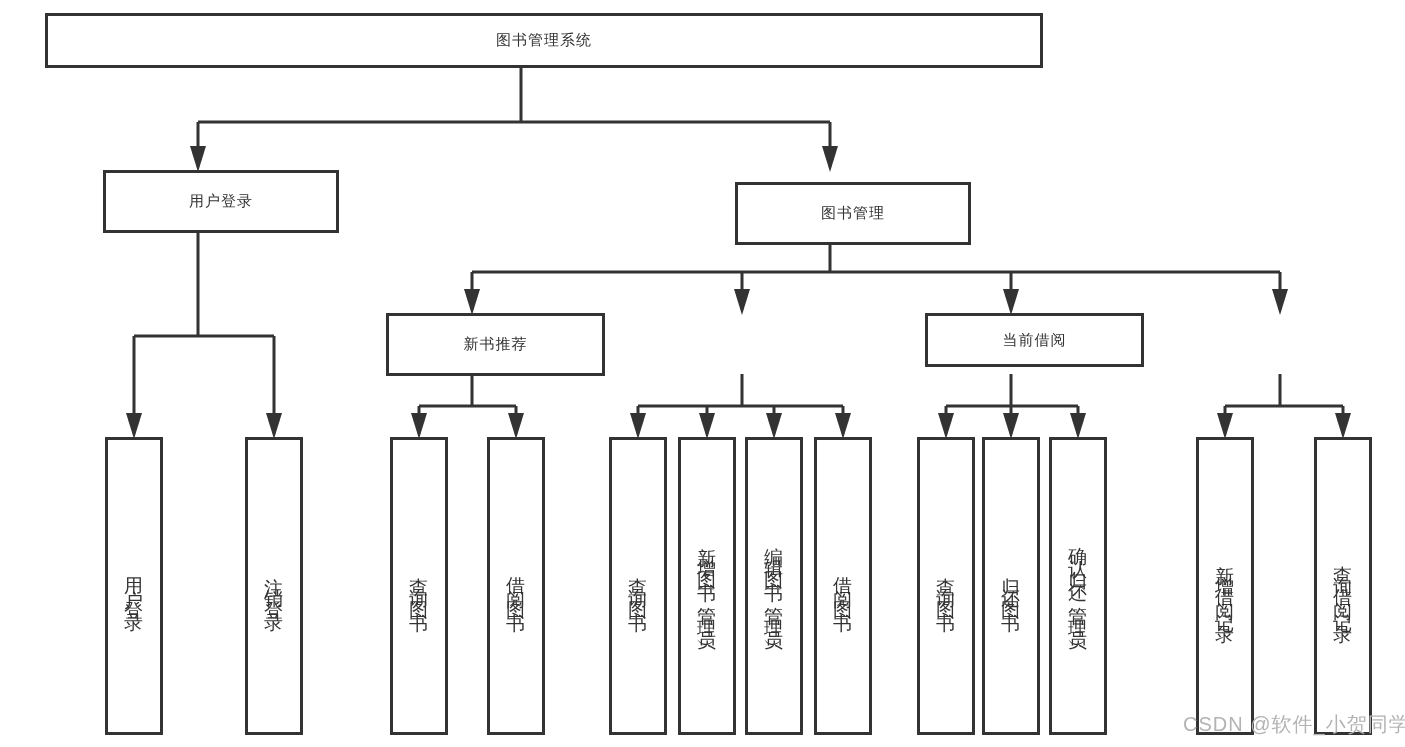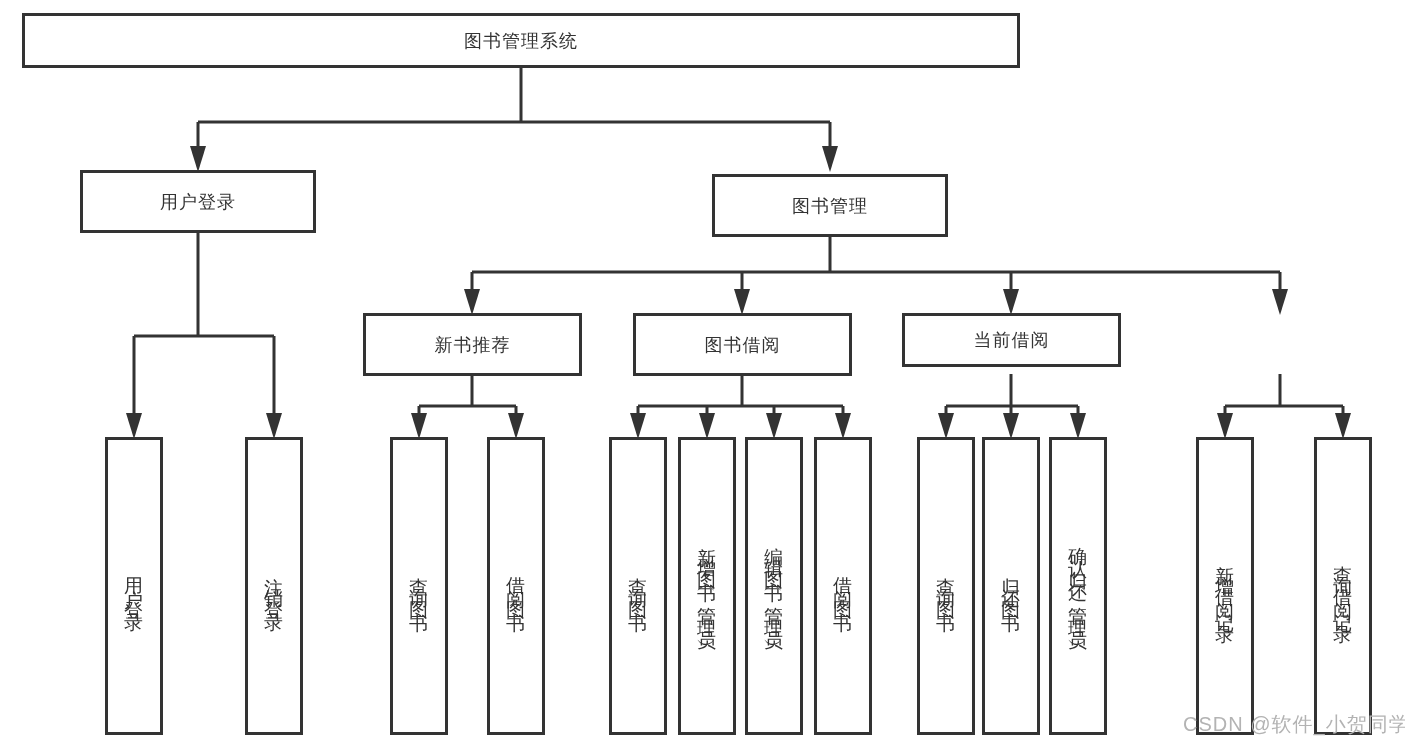--- a/index.html
+++ b/index.html
@@ -17,24 +17,25 @@
     color:var(--text);
     overflow:hidden;
   }
   #connectors{position:absolute;left:0;top:0;z-index:1;}
   .box{
     position:absolute;
     box-sizing:border-box;
     background:var(--box-bg);
     border:3px solid var(--line);
     display:flex;align-items:center;justify-content:center;
-    font-size:18px;
+    font-size:15px;
     letter-spacing:1px;
     z-index:2;
     white-space:nowrap;
+    margin-left:23px;
   }
   .vbox{
     position:absolute;
     box-sizing:border-box;
     background:var(--box-bg);
     border:3px solid var(--line);
     display:flex;align-items:center;justify-content:center;
     writing-mode:vertical-rl;
     text-orientation:mixed;
     font-size:19px;
@@ -92,24 +93,23 @@
       <polygon points="1003,413 1019,413 1011,439"></polygon>
       <polygon points="1070,413 1086,413 1078,439"></polygon>
       <polygon points="1217,413 1233,413 1225,439"></polygon>
       <polygon points="1335,413 1351,413 1343,439"></polygon>
     </g>
   </svg>
 
   <div class="box" style="left:22px;top:13px;width:998px;height:55px">图书管理系统</div>
 
   <div class="box" style="left:80px;top:170px;width:236px;height:63px">用户登录</div>
-  <div class="box" style="left:712px;top:174px;width:236px;height:63px">图书管理</div>
+  <div class="box" style="left:712px;top:182px;width:236px;height:63px">图书管理</div>
 
   <div class="box" style="left:363px;top:313px;width:219px;height:63px">新书推荐</div>
-  <div class="box" style="left:633px;top:313px;width:219px;height:63px">图书借阅</div>
   <div class="box" style="left:902px;top:313px;width:219px;height:54px">当前借阅</div>
 
   <div class="vbox" style="left:105px;top:437px;width:58px;height:298px">用户登录</div>
   <div class="vbox" style="left:245px;top:437px;width:58px;height:298px">注销登录</div>
 
   <div class="vbox" style="left:390px;top:437px;width:58px;height:298px">查询图书</div>
   <div class="vbox" style="left:487px;top:437px;width:58px;height:298px">借阅图书</div>
 
   <div class="vbox" style="left:609px;top:437px;width:58px;height:298px">查询图书</div>
   <div class="vbox" style="left:678px;top:437px;width:58px;height:298px">新增图书（管理员）</div>

